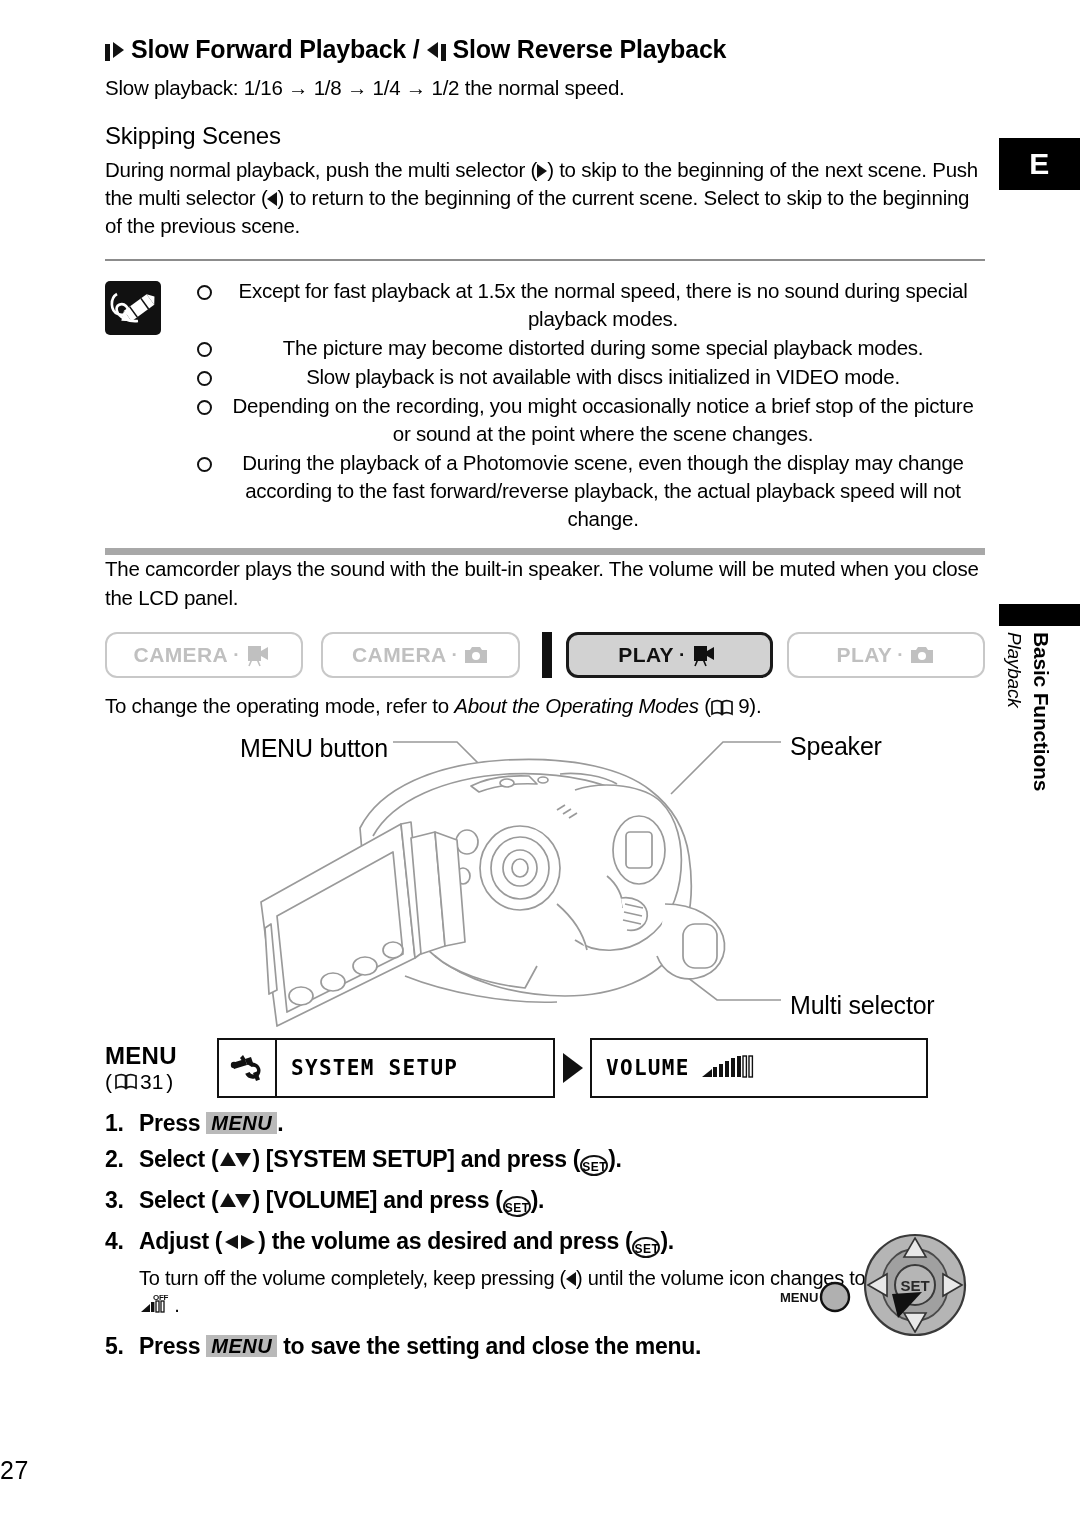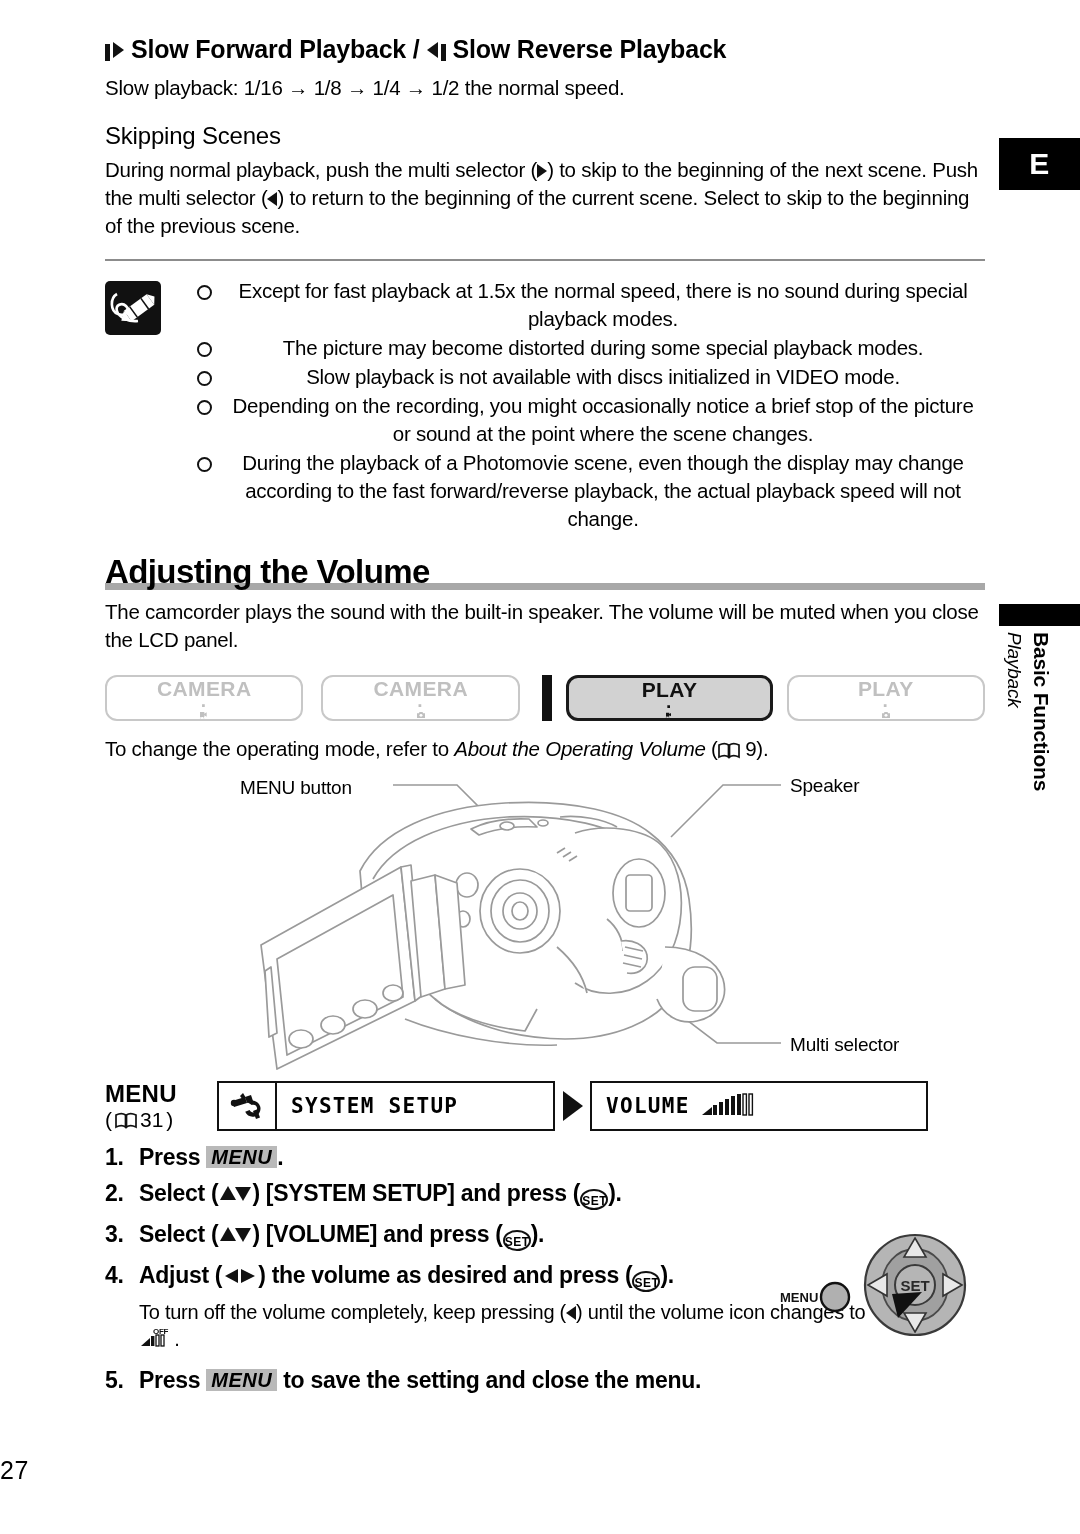--- a/index.html
+++ b/index.html
@@ -190,21 +190,20 @@
     height: 46px;
     display: flex;
     align-items: center;
     justify-content: center;
     gap: 5px;
     font-weight: bold;
     font-size: 21px;
     letter-spacing: 0.4px;
     color: #c0c0c0;
     box-sizing: border-box;
-    flex-direction: column;
   }
   .mode-btn.m1 { width: 208px; }
   .mode-btn.m2 { width: 208px; margin-left: 18px; }
   .mode-btn.m4 { width: 208px; margin-left: 14px; }
   .mode-btn.active {
     border: 3.5px solid #1a1a1a;
     background: #d2d2d2;
     color: #111;
     width: 216px;
     margin-left: 14px;
@@ -219,21 +218,21 @@
 
   
   .figure {
     position: relative;
     width: 880px;
     height: 300px;
     margin-top: 8px;
   }
   .callout {
     position: absolute;
-    font-size: 19px;
+    font-size: 25px;
     letter-spacing: -0.2px;
     white-space: nowrap;
   }
 
   
   .menuflow {
     display: flex;
     align-items: center;
     margin-top: 10px;
   }
@@ -249,21 +248,21 @@
   }
   .menu-label .mref {
     font-size: 21px;
     display: flex;
     align-items: center;
     gap: 3px;
     margin-top: 2px;
   }
   .mbox {
     border: 2.5px solid #111;
-    height: 50px;
+    height: 60px;
     display: flex;
     align-items: center;
     box-sizing: border-box;
     background: #fff;
   }
   .mbox-1 { width: 338px; }
   .mbox-2 { width: 338px; }
   .mbox .icon-cell {
     width: 56px;
     height: 100%;
@@ -468,21 +467,20 @@
         <li>Except for fast playback at 1.5x the normal speed, there is no sound during special playback modes.</li>
         <li>The picture may become distorted during some special playback modes.</li>
         <li>Slow playback is not available with discs initialized in VIDEO mode.</li>
         <li>Depending on the recording, you might occasionally notice a brief stop of the picture or sound at the point where the scene changes.</li>
         <li>During the playback of a Photomovie scene, even though the display may change according to the fast forward/reverse playback, the actual playback speed will not change.</li>
       </ul>
     </div>
 
     <div class="bighead-wrap">
       <div class="bighead-rule"></div>
-      <h1 class="big-head">Adjusting the Volume</h1>
     </div>
     <p class="body">The camcorder plays the sound with the built-in speaker. The volume will be muted when you close the LCD panel.</p>
 
     <div class="modes">
       <div class="mode-btn m1">
         <span>CAMERA</span>
         <span class="dot-sep">·</span>
         <svg width="30" height="24" viewBox="0 0 30 24">
           <path d="M3 3 h13 v5 l7-4 v13 l-7-4 v5 h-13 z" fill="#c0c0c0"></path>
           <path d="M7 16 l-3 7 M12 16 l3 7" stroke="#c0c0c0" stroke-width="1.6" fill="none"></path>
@@ -509,21 +507,21 @@
         <span>PLAY</span>
         <span class="dot-sep">·</span>
         <svg width="26" height="22" viewBox="0 0 26 22">
           <path d="M2 6 h5 l2-3 h8 l2 3 h5 v13 h-22 z" fill="#c0c0c0"></path>
           <circle cx="13" cy="12" r="4" fill="#fff"></circle>
         </svg>
       </div>
     </div>
 
     <p class="body">
-      <span>To change the operating mode, refer to </span><i>About the Operating Volume</i><span> (</span><svg width="22" height="17" viewBox="0 0 22 17" style="vertical-align:-3px;">
+      <span>To change the operating mode, refer to </span><i>About the Operating Modes</i><span> (</span><svg width="22" height="17" viewBox="0 0 22 17" style="vertical-align:-3px;">
         <path d="M1 3 C5 1, 8 1, 10.5 3 L10.5 15 C8 13, 5 13, 1 15 Z" fill="none" stroke="#111" stroke-width="1.7"></path>
         <path d="M21 3 C17 1, 14 1, 11.5 3 L11.5 15 C14 13, 17 13, 21 15 Z" fill="none" stroke="#111" stroke-width="1.7"></path>
       </svg> <span>9</span><span>).</span>
     </p>
 
     <div class="figure">
       <div class="callout" style="left:135px; top:6px;">MENU button</div>
       <div class="callout" style="left:685px; top:4px;">Speaker</div>
       <div class="callout" style="left:685px; top:263px;">Multi selector</div>
 

